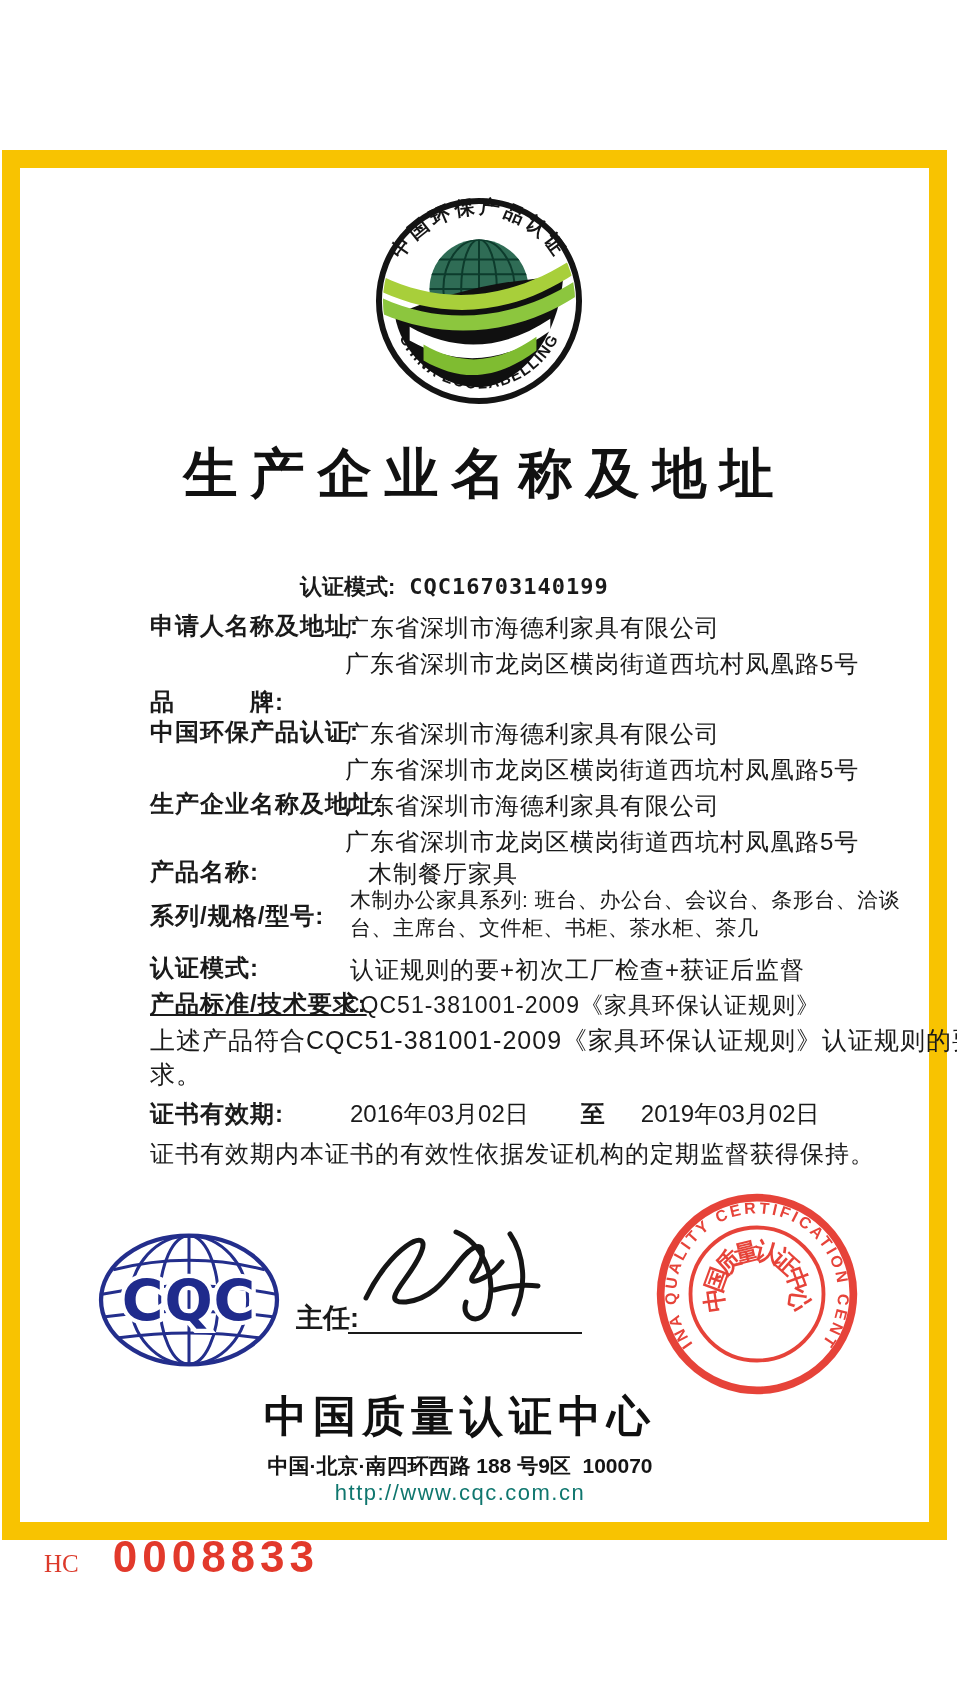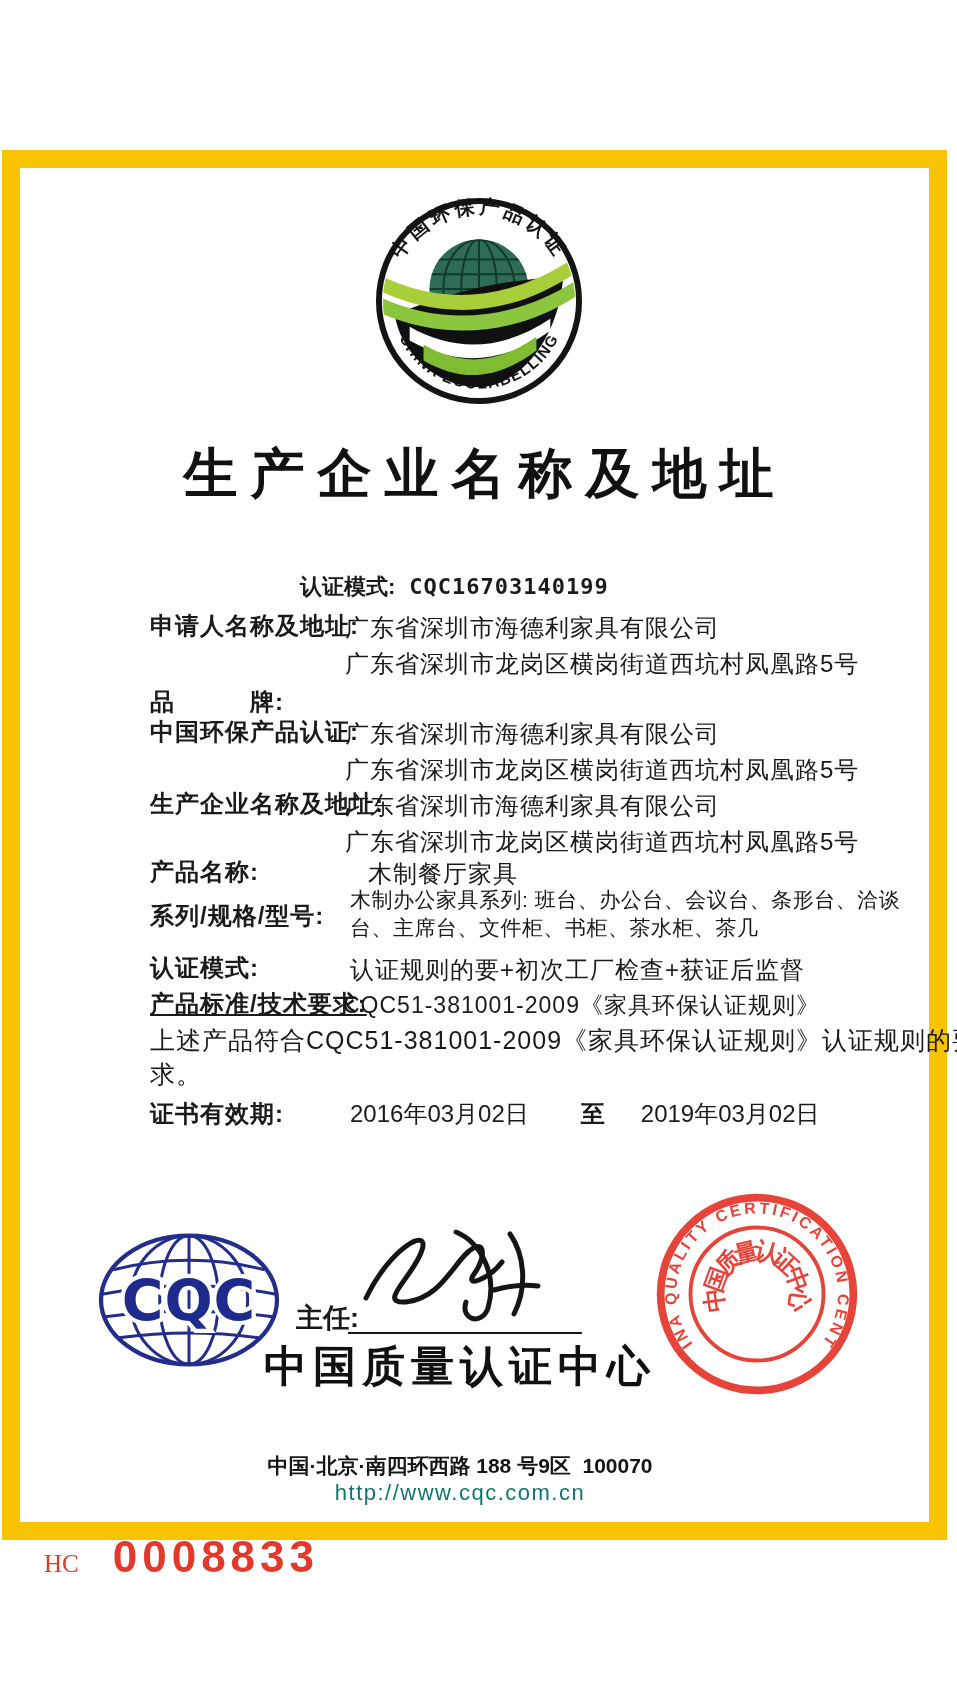--- a/index.html
+++ b/index.html
@@ -16,21 +16,21 @@
   .flabel{position:absolute;left:150px;font-size:24px;font-weight:600;letter-spacing:1px;white-space:nowrap;}
   .fvalue{position:absolute;left:345px;font-size:24px;letter-spacing:1px;white-space:nowrap;}
   .fvalue.small{font-size:21px;letter-spacing:0.5px;}
   .para{position:absolute;left:150px;font-size:25px;letter-spacing:1px;white-space:nowrap;}
   .validity{position:absolute;left:150px;top:1098px;display:flex;align-items:baseline;}
   .validity .vlbl{font-size:24px;font-weight:600;letter-spacing:1px;}
   .validity .date1{margin-left:66px;font-size:24px;text-align:right;}
   .validity .zhi{margin-left:52px;font-size:24px;font-weight:600;}
   .validity .date2{margin-left:36px;font-size:24px;}
   .center-line{position:absolute;left:0;width:920px;text-align:center;}
-  .issuer{top:1338px;font-size:43px;font-weight:bold;letter-spacing:6px;color:#101010;font-family:Liberation Mono, monospace;}
+  .issuer{top:1388px;font-size:43px;font-weight:bold;letter-spacing:6px;color:#101010;font-family:Liberation Mono, monospace;}
   .address{top:1452px;font-size:21px;font-weight:600;white-space:pre;color:#151515;}
   .website{top:1480px;font-size:22px;letter-spacing:1.5px;color:#0f766e;}
   .director{position:absolute;left:296px;top:1300px;font-size:27px;font-weight:600;}
   .sig-line{position:absolute;left:348px;top:1286px;width:234px;height:46px;
             border-bottom:2px solid #1a1a1a;}
   .serial{position:absolute;left:44px;top:1532px;display:flex;align-items:baseline;gap:34px;color:#DC3A2B;}
   .serial .pre{font-family:"Liberation Serif","DejaVu Serif",serif;font-size:25px;}
   .serial .no{font-size:44px;font-weight:600;letter-spacing:5px;color:#E2392B;}
 </style>
 </head>
@@ -116,20 +116,21 @@
   <div class="para" style="top:1024px;">上述产品符合CQC51-381001-2009《家具环保认证规则》认证规则的要</div>
   <div class="para" style="top:1058px;">求。</div>
 
   <div class="validity">
     <span class="vlbl">证书有效期:</span>
     <span class="date1">2016年03月02日</span>
     <span class="zhi">至</span>
     <span class="date2">2019年03月02日</span>
   </div>
 
+  <div class="para" style="top:1138px;font-size:24px;">证书有效期内本证书的有效性依据发证机构的定期监督获得保持。</div>
 
   <svg class="abs" style="left:94px;top:1230px;" width="190" height="140" viewBox="-100 -74 200 148">
     <ellipse cx="0" cy="0" rx="93" ry="68" fill="#ffffff" stroke="#232E8C" stroke-width="4.5"></ellipse>
     <g stroke="#232E8C" stroke-width="3.2" fill="none">
       <path d="M -80,-32 Q 0,-52 80,-32"></path>
       <path d="M -92,-6 Q 0,-24 92,-6"></path>
       <path d="M -91,18 Q 0,6 91,18"></path>
       <path d="M -74,40 Q 0,30 74,40"></path>
       <ellipse cx="0" cy="0" rx="31" ry="68"></ellipse>
       <ellipse cx="0" cy="0" rx="62" ry="68"></ellipse>

